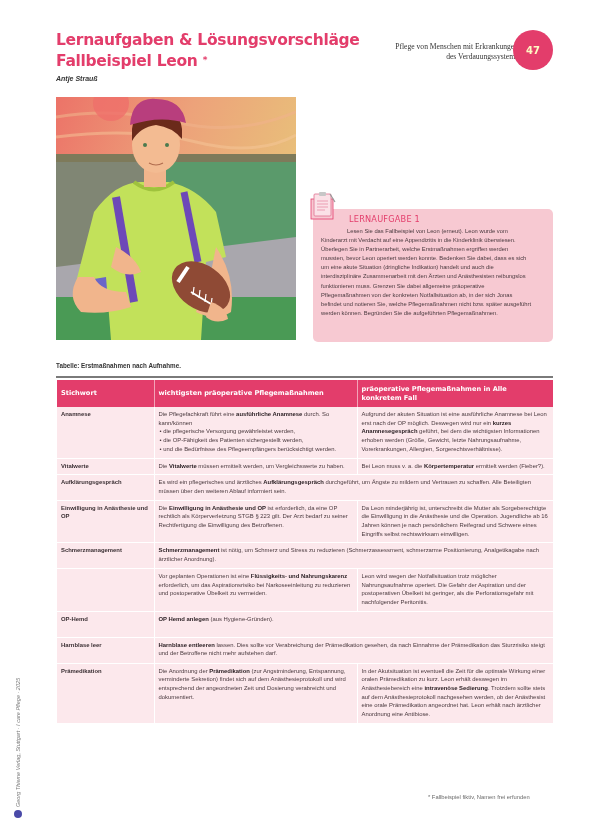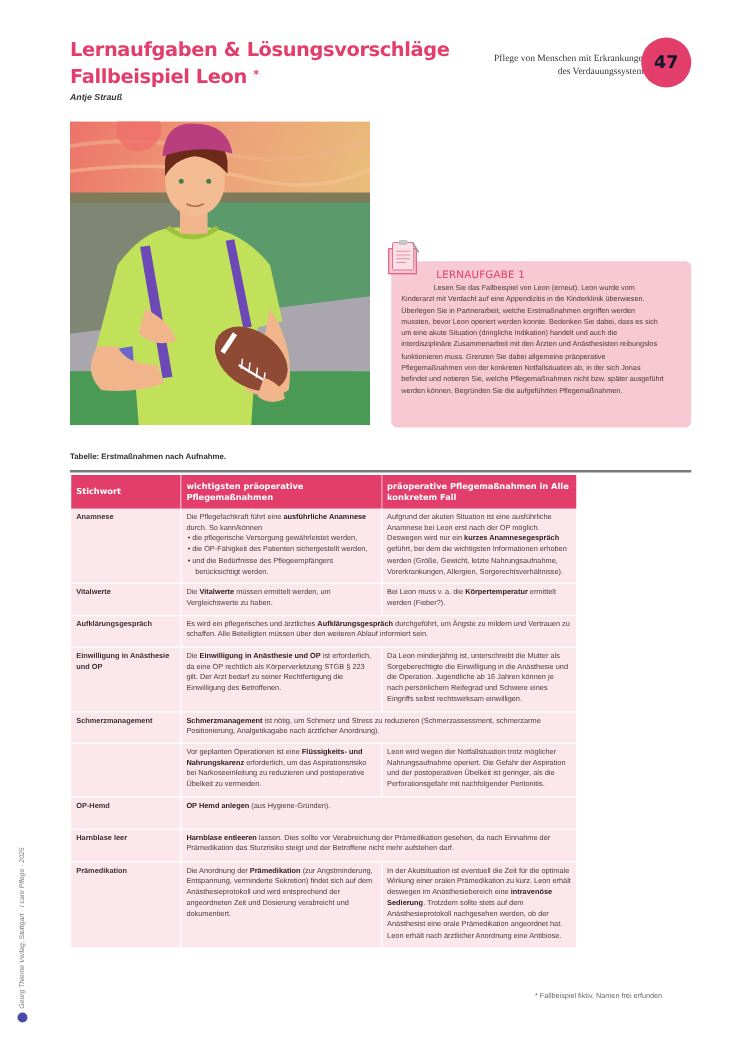--- a/index.html
+++ b/index.html
@@ -5,33 +5,33 @@
     * { box-sizing: border-box; margin: 0; padding: 0; }
     html, body { width: 600px; height: 838px; background: #ffffff; overflow: hidden; }
     body { position: relative; font-family: "Liberation Sans", sans-serif; color: #3a2f33; }
 
     .title-block { position: absolute; left: 56px; top: 30px; }
     .title { color: #e33d6b; font-family: "DejaVu Sans", sans-serif; font-weight: bold; font-size: 15.5px; line-height: 21px; letter-spacing: -0.3px; }
     .title sup { font-size: 9px; vertical-align: top; position: relative; top: -1px; }
     .author { font-size: 7px; font-style: italic; font-weight: bold; margin-top: 3px; color: #333; }
 
     .running-head { position: absolute; right: 82px; top: 42px; text-align: right; font-family: "Liberation Serif", serif; font-size: 7.6px; line-height: 10px; color: #333; }
-    .page-num { position: absolute; left: 513px; top: 30px; width: 40px; height: 40px; border-radius: 50%; background: #e33d6b; color: #0f172a; font-family: "DejaVu Sans", sans-serif; font-weight: bold; font-size: 14px; display: flex; align-items: center; justify-content: center; }
+    .page-num { position: absolute; left: 513px; top: 30px; width: 40px; height: 40px; border-radius: 50%; background: #e33d6b; color: #fef9c3; font-family: "DejaVu Sans", sans-serif; font-weight: bold; font-size: 10px; display: flex; align-items: center; justify-content: center; }
 
     .illustration { position: absolute; left: 56px; top: 97px; width: 240px; height: 243px; overflow: hidden; }
 
     .task-box { position: absolute; left: 313px; top: 209px; width: 240px; height: 133px; background: #f7c9d2; border-radius: 5px; padding: 4px 20px 4px 8px; }
     .task-icon { position: absolute; left: 310px; top: 190px; width: 27px; height: 30px; }
     .task-heading { color: #e33d6b; font-family: "DejaVu Sans", sans-serif; font-size: 8.2px; margin-left: 28px; margin-top: 1px; letter-spacing: 0.2px; }
     .task-text { font-size: 5.8px; line-height: 9.1px; color: #4a3a3f; text-indent: 26px; margin-top: 3px; text-align: left; }
 
     .table-caption { position: absolute; left: 56px; top: 362px; font-size: 6.3px; font-weight: bold; color: #333; }
     .table-rule { position: absolute; left: 56px; top: 376px; width: 497px; height: 2px; background: #7a7a7a; }
 
-    table.main { position: absolute; left: 57px; top: 380px; width: 404px; border-collapse: collapse; font-size: 5.9px; line-height: 8.7px; color: #4a3a3f; }
+    table.main { position: absolute; left: 57px; top: 380px; width: 496px; border-collapse: collapse; font-size: 5.9px; line-height: 8.7px; color: #4a3a3f; }
     table.main th { background: #e33d6b; color: #ffffff; font-weight: bold; text-align: left; font-size: 7px; line-height: 9px; padding: 3px 4px; border-right: 1px solid #f3a3b8; vertical-align: middle; height: 27px; font-family: "DejaVu Sans", sans-serif; font-size: 6.6px; }
     table.main th:last-child { border-right: none; }
     table.main td { background: #fce8ec; padding: 3px 4px 4px 4px; vertical-align: top; border-right: 1px solid #ffffff; border-bottom: 1px solid #ffffff; }
     table.main td:last-child { border-right: none; }
     table.main td.key { font-weight: bold; color: #3a2f33; width: 97px; }
     table.main td.col1 { width: 203px; }
     table.main td.col2 { width: 196px; }
     table.main td b { color: #2d2226; }
     table.main ul { list-style: none; }
     table.main li { padding-left: 7px; text-indent: -6px; }

